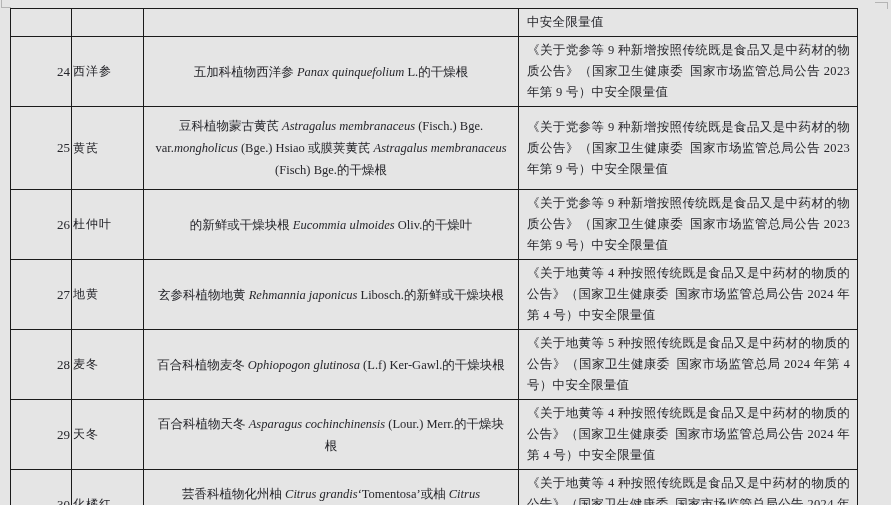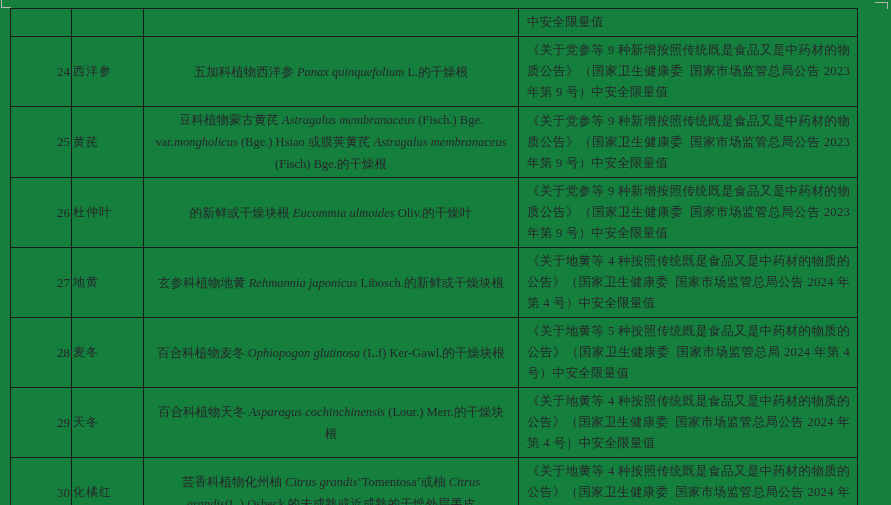--- a/index.html
+++ b/index.html
@@ -1,38 +1,38 @@
 <!DOCTYPE html>
 <html><head>
 <meta charset="utf-8">
 <style>
   html,body{margin:0;padding:0;background:#ffffff;}
   .page{
-    position:relative;width:891px;height:505px;background:#15803d;overflow:hidden;
+    position:relative;width:891px;height:505px;background:#e5e5e5;overflow:hidden;
     font-family:"Liberation Serif","DejaVu Serif",serif;color:#26262b;
   }
   .crop-mark-left{
     position:absolute;left:1px;top:0;width:9px;height:7px;
     border-left:1px solid #b4b4b4;border-bottom:1px solid #b4b4b4;
   }
   .crop-mark-right{
     position:absolute;left:875px;top:2px;width:12px;height:6px;
     border-top:1px solid #b4b4b4;border-right:1px solid #b4b4b4;
   }
   table.doc-table{
     position:absolute;left:10px;top:8px;width:847px;
     border-collapse:collapse;table-layout:fixed;
   }
   .doc-table td{
     border:1px solid #1b1b1b;vertical-align:middle;
     overflow:hidden;
   }
   .no-cell{text-align:right;font-size:13px;}
   .name-cell{text-align:left;font-size:12px;letter-spacing:1px;}
-  .desc-cell{text-align:center;font-size:12.5px;line-height:22px;padding:2px 8px;}
+  .desc-cell{text-align:center;font-size:12.5px;line-height:22px;padding:8px 8px;}
   .desc-cell i{font-family:"Liberation Serif","DejaVu Serif",serif;}
   .src-cell{text-align:justify;font-size:12.5px;line-height:21px;padding:3px 7px 3px 8px;letter-spacing:0.3px;}
   #table-body tr:nth-child(1){height:23px;}
   #table-body tr:nth-child(2){height:65px;}
   #table-body tr:nth-child(3){height:66px;}
   #table-body tr:nth-child(4){height:60px;}
   #table-body tr:nth-child(5){height:70px;}
   #table-body tr:nth-child(6){height:58px;}
   #table-body tr:nth-child(7){height:65px;}
   #table-body tr:nth-child(8){height:55px;}

